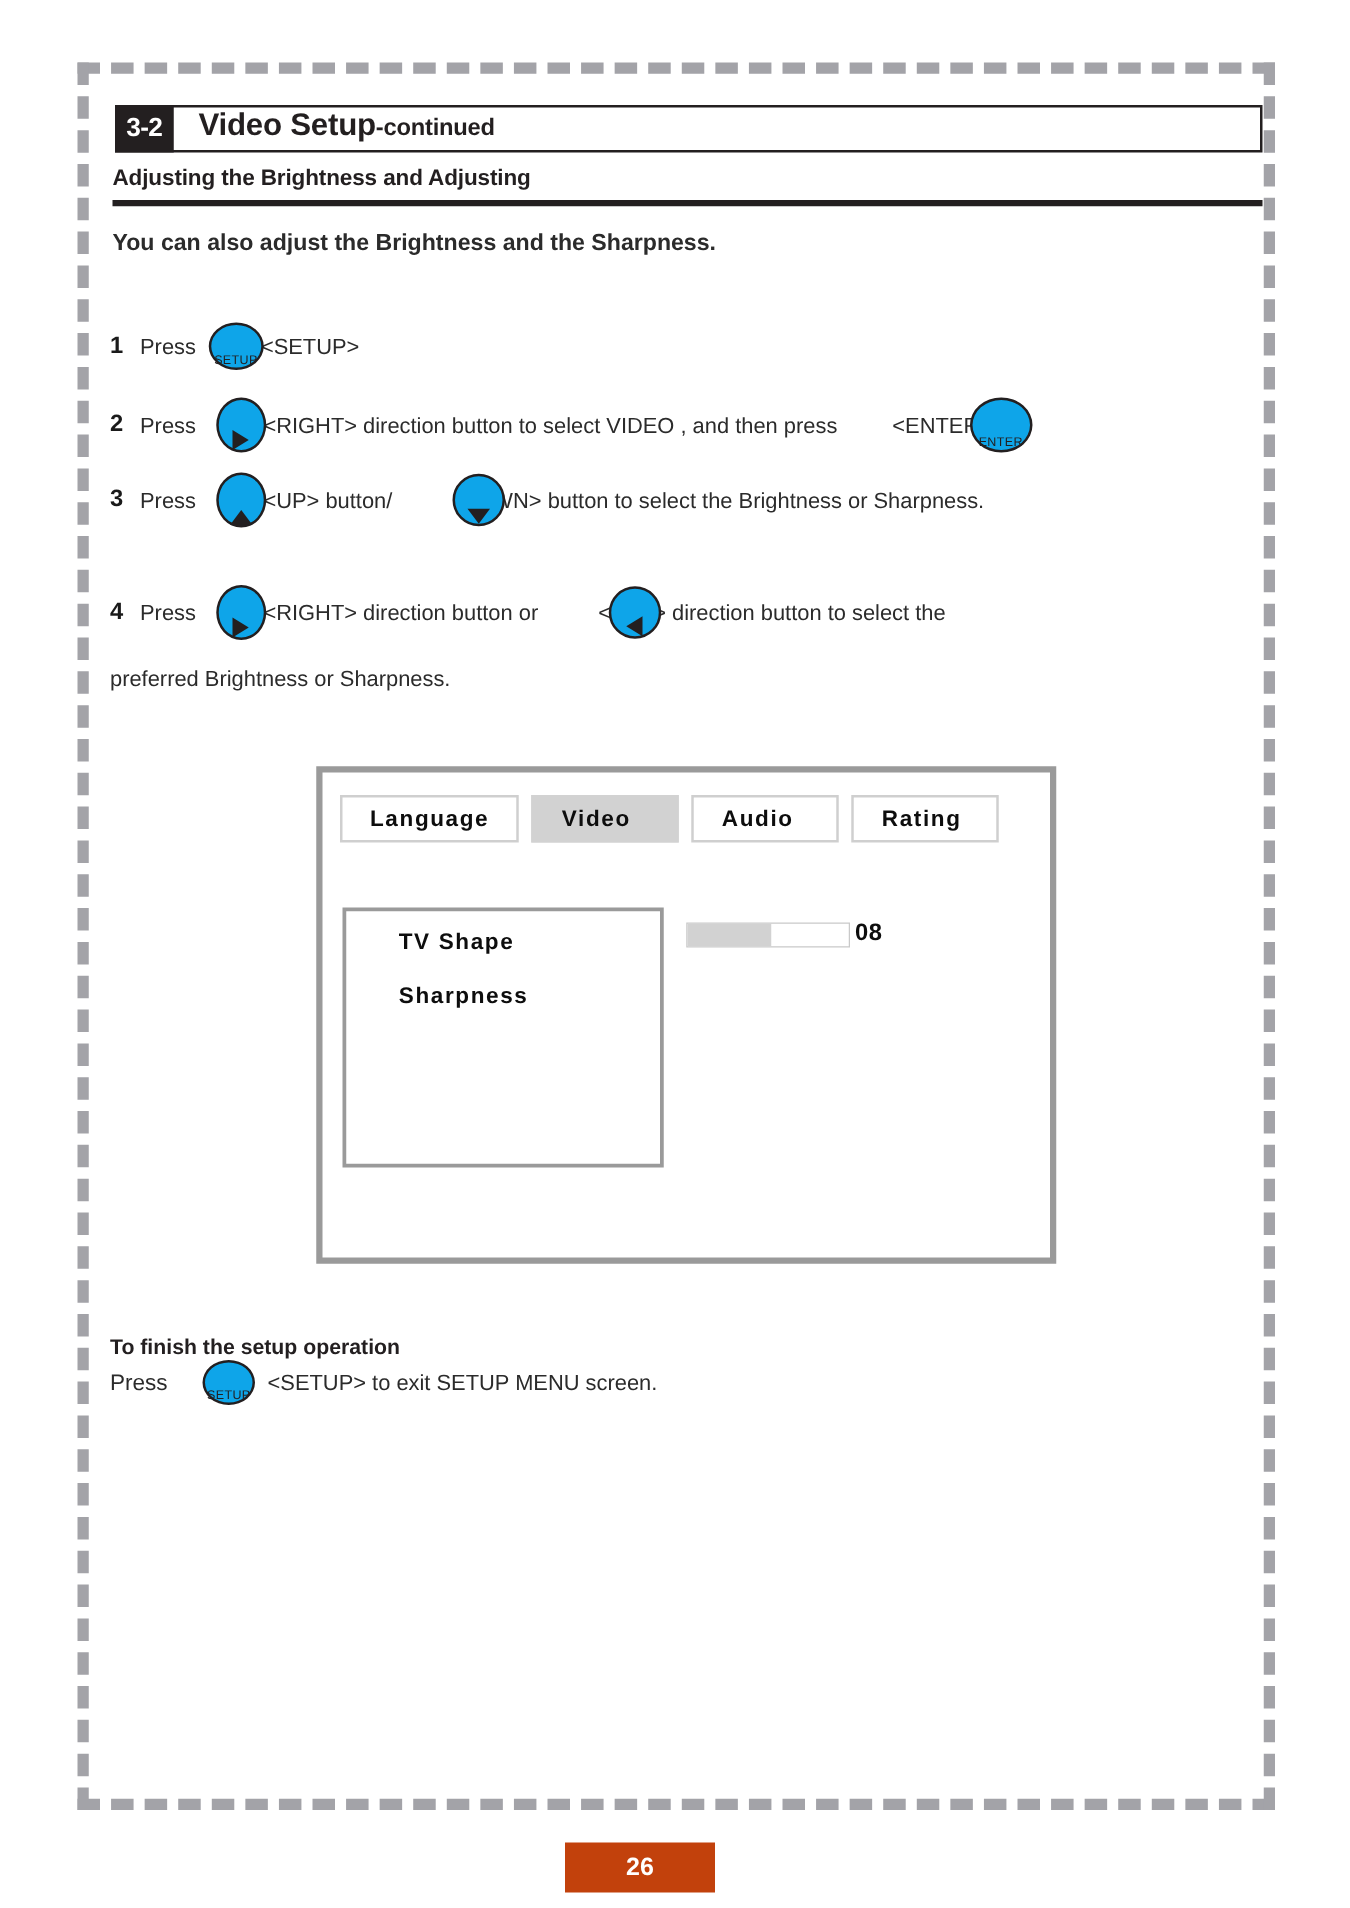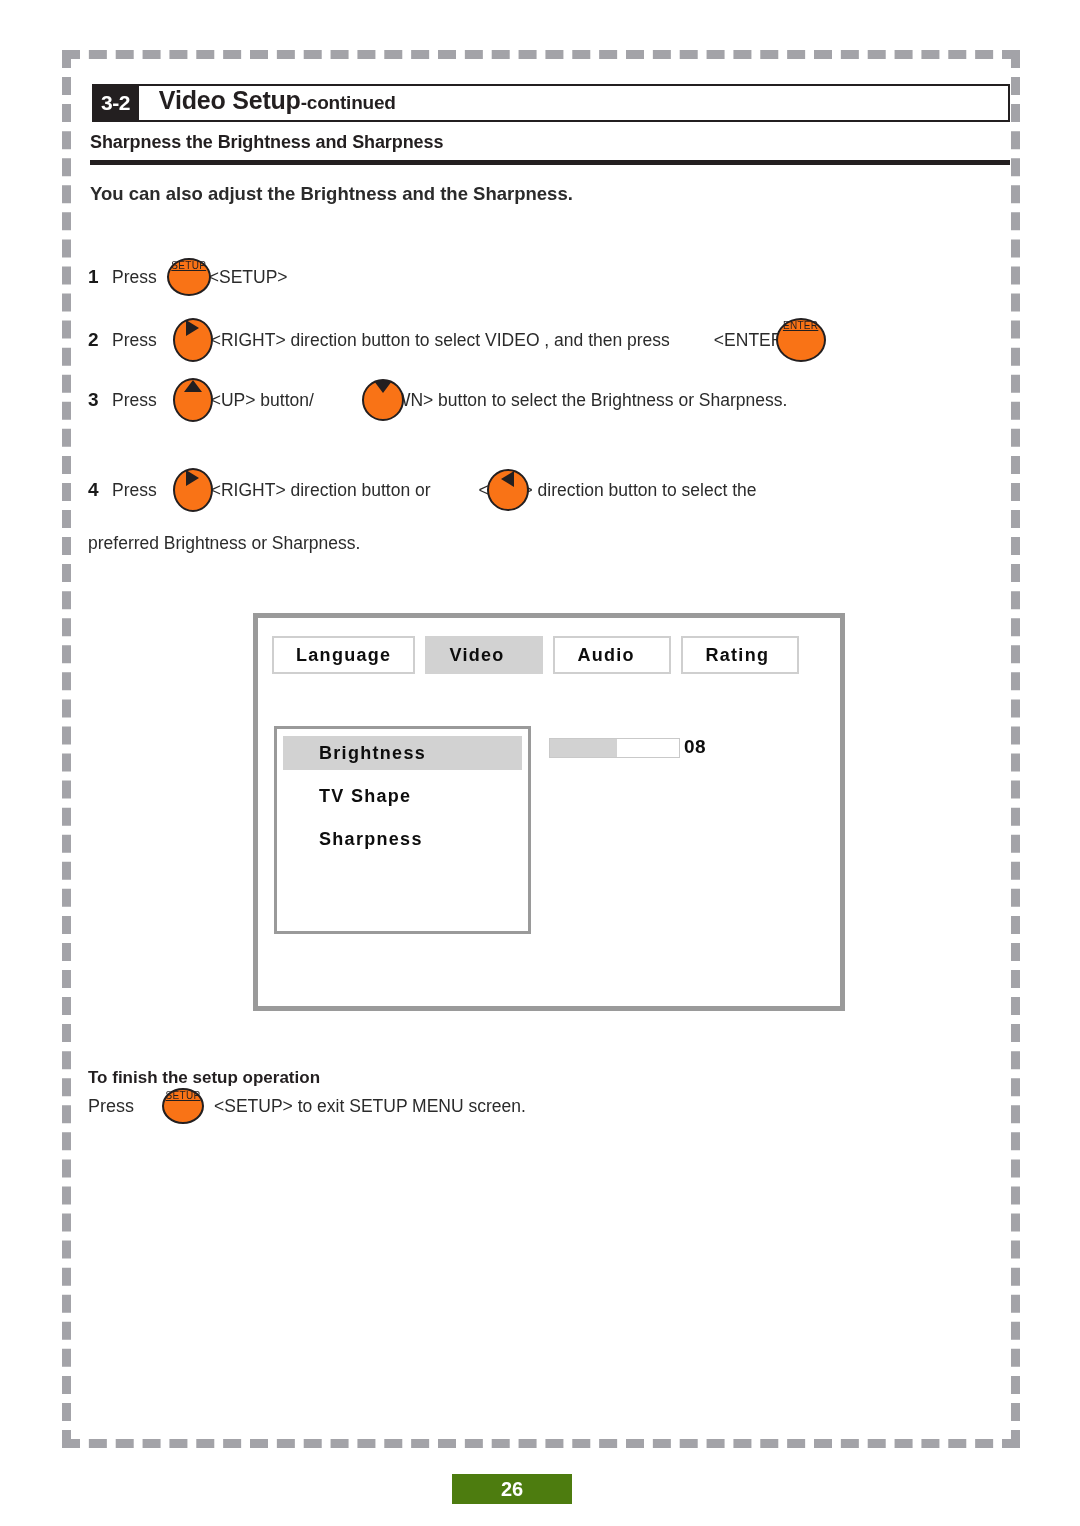--- a/index.html
+++ b/index.html
@@ -100,29 +100,28 @@
     font-size: 19px;
     font-weight: bold;
     color: #1a1a1a;
     width: 18px;
   }
   .step-press { margin-left: 6px; font-size: 17.5px; }
 
   
   .key {
     display: inline-flex;
-    align-items: flex-start;
+    align-items: flex-end;
     justify-content: center;
     border: 2.2px solid #231f20;
-    background: #f97316;
+    background: #0ea5e9;
     color: #231f20;
     font-weight: normal;
     position: relative;
     z-index: 2;
-    text-decoration: underline;
   }
   .key-setup {
     width: 44px; height: 38px;
     border-radius: 50%;
     font-size: 10px;
     letter-spacing: 0.3px;
   }
   .key-enter {
     width: 50px; height: 44px;
     border-radius: 50%;
@@ -237,22 +236,22 @@
     align-items: center;
     font-size: 18px;
     color: #2b2b2b;
     white-space: nowrap;
   }
 
   
   .pagenum {
     position: absolute;
     left: 452px; top: 1474px;
-    width: 120px; height: 30px;
-    background: #4d7c0f;
+    width: 120px; height: 40px;
+    background: #c2410c;
     color: #ffffff;
     font-size: 20px;
     font-weight: bold;
     display: flex;
     align-items: center;
     justify-content: center;
   }
 </style>
 </head>
 <body>
@@ -262,21 +261,21 @@
   <div class="dash-frame"></div>
 
   <div class="header-bar">
     <div class="header-num">3-2</div>
     <div class="header-title">
       <span class="t-main">Video Setup</span>
       <span class="t-sub">-continued</span>
     </div>
   </div>
 
-  <div class="sub-head">Sharpness the Brightness and Sharpness</div>
+  <div class="sub-head">Adjusting the Brightness and Adjusting</div>
   <div class="sub-rule"></div>
 
   <div class="intro">You can also adjust the Brightness and the Sharpness.</div>
 
   <div class="step" style="left:88px; top:258px;">
     <span class="step-num">1</span>
     <span class="step-press">Press</span>
     <span class="key key-setup" style="margin-left:10px;">
       <span>SETUP</span>
     </span>
@@ -337,23 +336,20 @@
       </div>
       <div class="osd-tab">
         <span>Audio</span>
       </div>
       <div class="osd-tab">
         <span>Rating</span>
       </div>
     </div>
 
     <div class="osd-list">
-      <div class="osd-item selected">
-        <span>Brightness</span>
-      </div>
       <div class="osd-item">
         <span>TV Shape</span>
       </div>
       <div class="osd-item">
         <span>Sharpness</span>
       </div>
     </div>
 
     <div class="osd-value-row">
       <div class="osd-bar">

